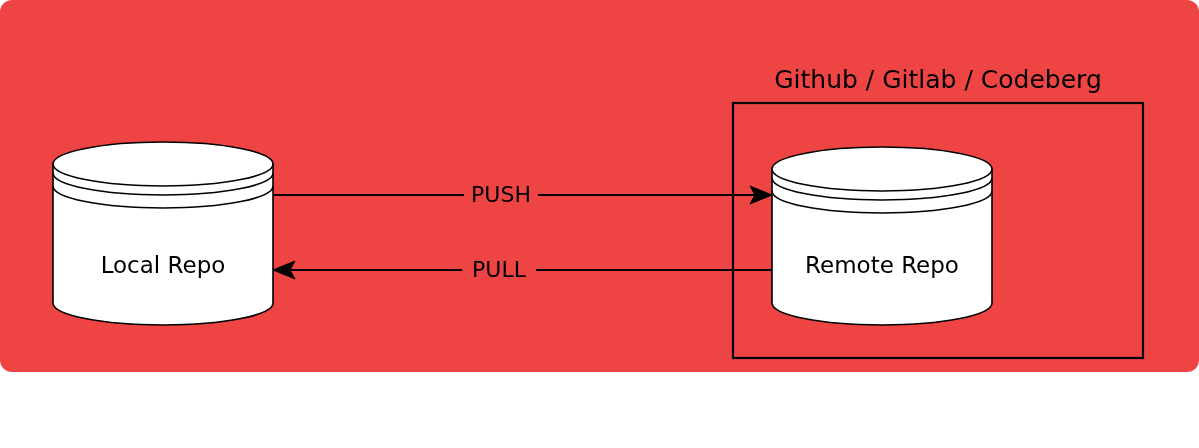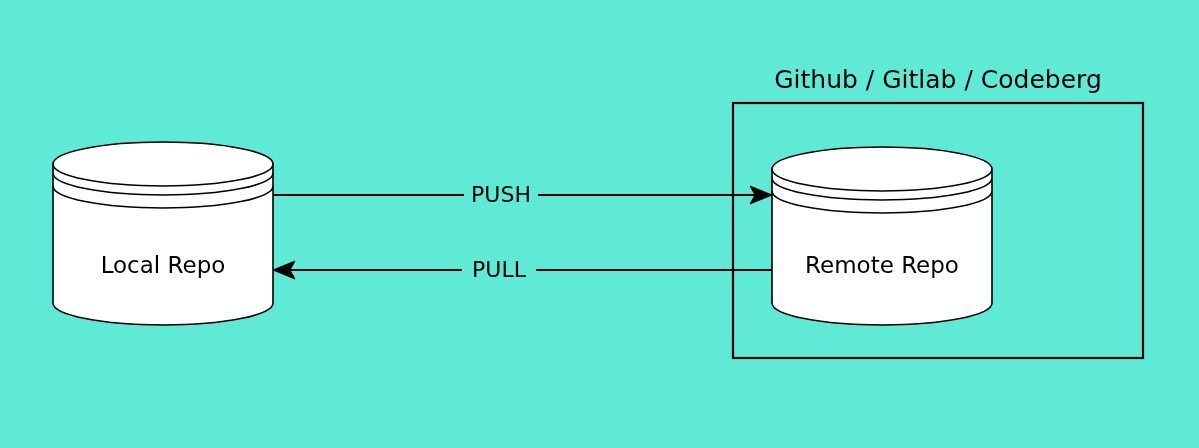--- a/index.html
+++ b/index.html
@@ -7,23 +7,24 @@
     margin: 0;
     padding: 0;
     background: #ffffff;
   }
   body {
     font-family: "DejaVu Sans", sans-serif;
   }
   #diagram-canvas {
     position: relative;
     width: 1199px;
-    height: 448px;
-    background: #5eead4;
+    height: 372px;
+    background: #ef4444;
     overflow: hidden;
+    border-radius: 12px;
   }
   #diagram-svg {
     position: absolute;
     top: 0;
     left: 0;
     width: 1199px;
     height: 448px;
     display: block;
   }
   .shape-stroke {

